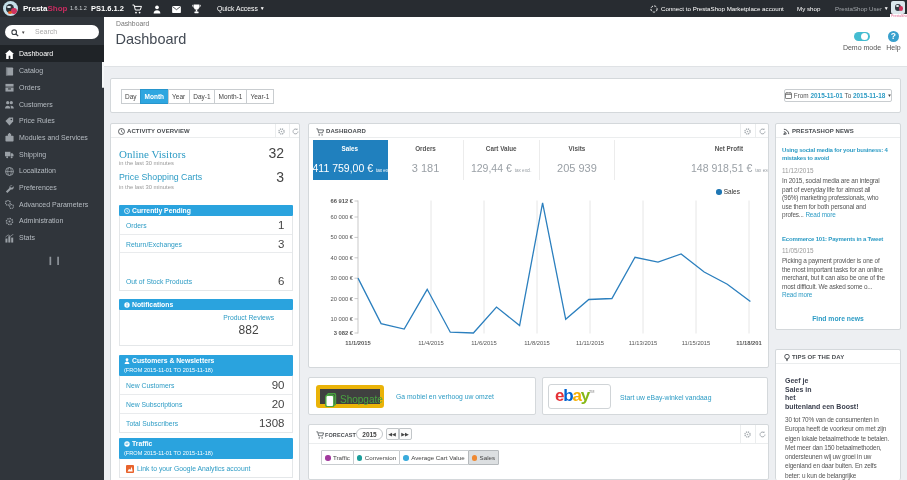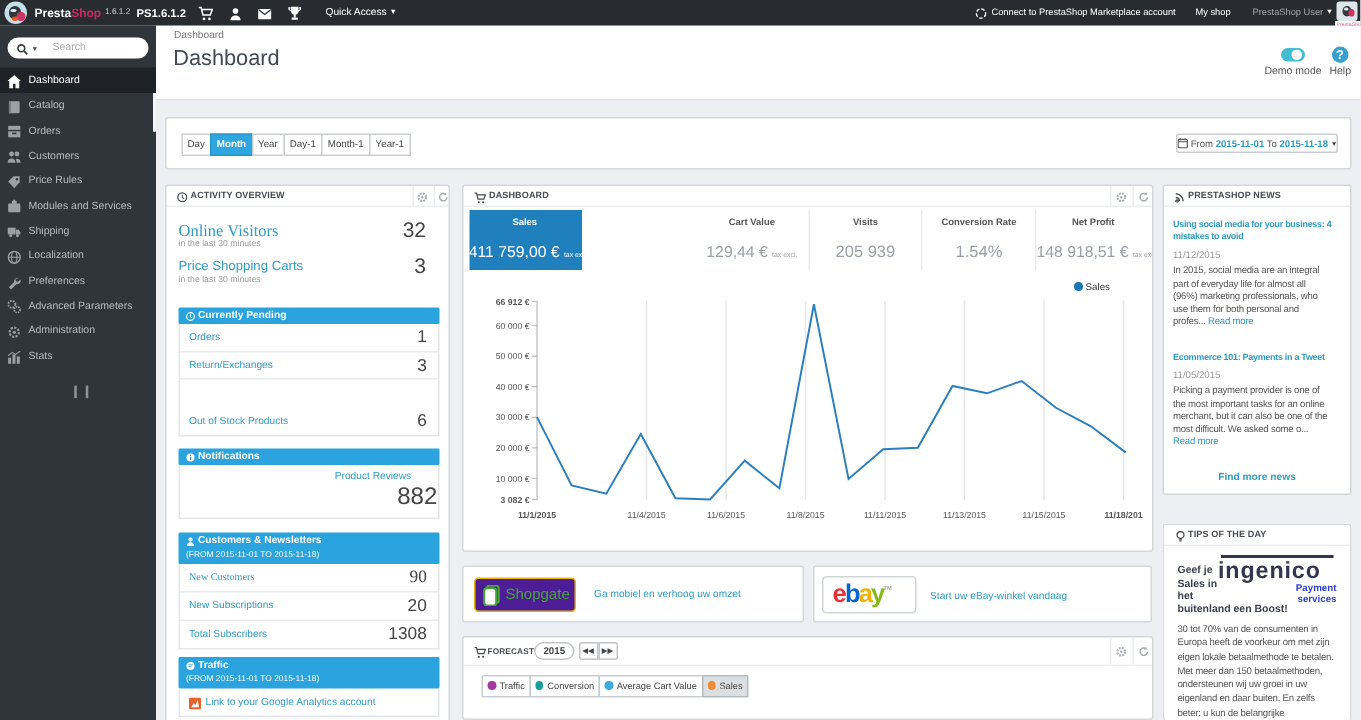--- a/index.html
+++ b/index.html
@@ -276,34 +276,34 @@
     <svg class="abs" style="left:5px;top:2.5px;" width="6" height="6" viewBox="0 0 8 8">
         <circle cx="4" cy="4" r="3.6" fill="#fff"></circle>
         <rect x="3.5" y="3.2" width="1" height="3" fill="#2aa3de"></rect>
         <rect x="3.5" y="1.6" width="1" height="1" fill="#2aa3de"></rect>
       </svg>
     <div class="t1" style="left:13px;">Notifications</div>
   </div>
   <div class="abs" style="left:8px;right:6.5px;top:186px;height:36px;border:1px solid #e4e7e9;border-top:none;">
     <div class="abs" style="left:50%;top:0;width:50%;height:100%;">
       <div class="abs" style="left:0;right:0;top:4px;text-align:center;font-size:6.8px;color:#2e9cc5;">Product Reviews</div>
-      <div class="abs" style="left:0;right:0;top:13px;text-align:right;font-size:16px;color:#444;">882</div>
+      <div class="abs" style="left:0;right:0;top:13px;text-align:center;font-size:12px;color:#444;">882</div>
     </div>
   </div>
 
   <div class="bluebar" style="left:8px;right:6.5px;top:231px;height:21px;">
     <svg class="abs" style="left:5px;top:3px;" width="6" height="6" viewBox="0 0 8 8">
         <circle cx="4" cy="2.3" r="1.9" fill="#fff"></circle>
         <path d="M0.8 8c0-2.1 1.4-3.3 3.2-3.3S7.2 5.9 7.2 8z" fill="#fff"></path>
       </svg>
     <div class="t1" style="left:13px;">Customers &amp; Newsletters</div>
     <div class="t2">(FROM 2015-11-01 TO 2015-11-18)</div>
   </div>
   <div class="abs" style="left:8px;right:6.5px;top:252px;height:56.5px;border:1px solid #e4e7e9;border-top:none;">
-    <div class="trow" style="top:0;height:18.8px;font-family:Liberation Serif, serif;">
+    <div class="trow" style="top:0;height:18.8px;">
         <span class="tl">New Customers</span>
         <span class="tv">90</span>
       </div>
     <div class="trow" style="top:18.8px;height:18.8px;">
         <span class="tl">New Subscriptions</span>
         <span class="tv">20</span>
       </div>
     <div class="trow" style="top:37.6px;height:18.9px;border-bottom:none;">
         <span class="tl">Total Subscribers</span>
         <span class="tv">1308</span>
@@ -344,31 +344,31 @@
     <svg class="abs" style="left:449.5px;top:4px;" width="7" height="7" viewBox="0 0 8 8">
         <path d="M6.8 4a2.8 2.8 0 1 1-1-2.2" fill="none" stroke="#a5abb0" stroke-width="1.1"></path>
         <path d="M6.2 0.2v2h-2z" fill="#a5abb0"></path>
       </svg>
   </div>
   <div class="abs" style="left:3.5px;top:16px;width:454px;height:39.5px;">
     <div class="scell" style="left:0;background:#2080be;border-color:#2080be;">
       <div class="st" style="color:#fff;">Sales</div>
       <div class="sv" style="color:#fff;font-size:10.5px;">411 759,00 € <span style="font-size:4.6px;">tax excl.</span></div>
     </div>
+    <div class="scell" style="left:75.7px;">
+        <div class="st">Orders</div>
+        <div class="sv">3 181</div>
+      </div>
     <div class="scell" style="left:151.4px;">
         <div class="st">Cart Value</div>
         <div class="sv" style="font-size:10.5px;">129,44 € <span style="font-size:4.6px;">tax excl.</span></div>
       </div>
     <div class="scell" style="left:227.1px;">
         <div class="st">Visits</div>
         <div class="sv">205 939</div>
-      </div>
-    <div class="scell" style="left:302.8px;">
-        <div class="st">Conversion Rate</div>
-        <div class="sv">1.54%</div>
       </div>
     <div class="scell" style="left:378.5px;border-right:none;">
         <div class="st">Net Profit</div>
         <div class="sv" style="font-size:10.5px;">148 918,51 € <span style="font-size:4.6px;">tax excl.</span></div>
       </div>
   </div>
   <div class="abs" style="right:28px;top:64px;font-size:6.5px;color:#333;"><span style="display:inline-block;width:5.5px;height:5.5px;border-radius:50%;background:#1f77b4;vertical-align:-0.5px;"></span> Sales</div>
   <svg class="abs" style="left:0;top:73px;" width="459" height="150" viewBox="0 0 459 150">
     <g stroke="#e6e6e6" stroke-width="1">
       <path d="M122 3.5V136.5M175 3.5V136.5M228 3.5V136.5M281 3.5V136.5M334 3.5V136.5M387 3.5V136.5M440 3.5V136.5"></path>
@@ -395,21 +395,21 @@
       <text x="281" y="148">11/11/2015</text>
       <text x="334" y="148">11/13/2015</text>
       <text x="387" y="148">11/15/2015</text>
       <text x="440" y="148" font-weight="bold">11/18/201</text>
     </g>
     <polyline fill="none" stroke="#2b7fbe" stroke-width="1.3" points="49,81.1 72.1,126.6 95.2,132.1 118.2,92.3 141.3,135.2 164.4,136 187.5,110.1 210.6,128.5 233.6,5.8 256.7,122.3 279.8,102.5 302.9,101.5 326,60.3 349,65.2 372.1,57 395.2,75 418.3,87.2 441.4,104.6"></polyline>
   </svg>
 </div>
 
 <div class="panel" style="left:308px;top:377px;width:228px;height:38px;">
-  <div class="abs" style="left:7px;top:7px;width:68px;height:23px;border:1px solid #eab308;border-radius:3px;background:#4c1d95;">
+  <div class="abs" style="left:7px;top:7px;width:68px;height:23px;border:4px solid #eab308;border-radius:3px;background:#404040;">
     <svg class="abs" style="left:5px;top:4px;" width="12" height="14" viewBox="0 0 12 14">
         <rect x="2.5" y="0.5" width="8" height="11.5" rx="1.8" fill="none" stroke="#4aa340" stroke-width="1.4"></rect>
         <rect x="0.8" y="2.2" width="8" height="11.5" rx="1.8" fill="#fff" stroke="#4aa340" stroke-width="1.4"></rect>
       </svg>
     <div class="abs" style="left:20px;top:5px;font-size:10px;color:#4aa340;">Shopgate</div>
   </div>
   <div class="abs" style="left:87px;top:14.5px;font-size:6.8px;color:#2e9cc5;">Ga mobiel en verhoog uw omzet</div>
 </div>
 <div class="panel" style="left:542px;top:377px;width:226px;height:38px;">
   <div class="abs" style="left:5px;top:6px;width:63px;height:25px;border:1px solid #d0d4d7;border-radius:3px;background:#fff;">
@@ -462,21 +462,16 @@
 </div>
 
 <div class="panel" style="left:775px;top:349px;width:126px;height:131px;border-bottom:none;">
   <div class="phead">
     <svg class="abs" style="left:8px;top:3.5px;" width="6" height="8" viewBox="0 0 6 8">
         <circle cx="3" cy="2.6" r="2.3" fill="none" stroke="#484c50" stroke-width="0.9"></circle>
         <path d="M2 5.5h2M2.2 6.6h1.6" stroke="#484c50" stroke-width="0.8"></path>
       </svg>
     <div class="pt" style="left:16px;">TIPS OF THE DAY</div>
   </div>
-  <div class="abs" style="left:36px;top:16px;width:80px;height:32px;">
-    <div class="abs" style="left:2px;top:4px;right:3px;height:1.7px;background:#35354f;"></div>
-    <div class="abs" style="left:0;top:5.5px;font-size:15.5px;font-weight:bold;color:#35354f;letter-spacing:0.6px;">ingenico</div>
-    <div class="abs" style="right:1px;top:23px;font-size:6.5px;font-weight:bold;color:#2f3fd3;text-align:right;line-height:7px;">Payment<br>services</div>
-  </div>
   <div class="abs" style="left:9px;top:27px;width:28px;font-size:7px;font-weight:bold;color:#3a3f4d;line-height:8.6px;">Geef je Sales in het</div>
   <div class="abs" style="left:9px;top:53px;width:110px;font-size:7px;font-weight:bold;color:#3a3f4d;">buitenland een Boost!</div>
   <div class="abs" style="left:9px;top:65px;width:110px;font-size:6.4px;letter-spacing:-0.15px;color:#555;line-height:9.3px;white-space:nowrap;">30 tot 70% van de consumenten in<br>Europa heeft de voorkeur om met zijn<br>eigen lokale betaalmethode te betalen.<br>Met meer dan 150 betaalmethoden,<br>ondersteunen wij uw groei in uw<br>eigenland en daar buiten. En zelfs<br>beter: u kun de belangrijke<br>betaalmethoden activeren met een...</div>
 </div>
 
 </body></html>

